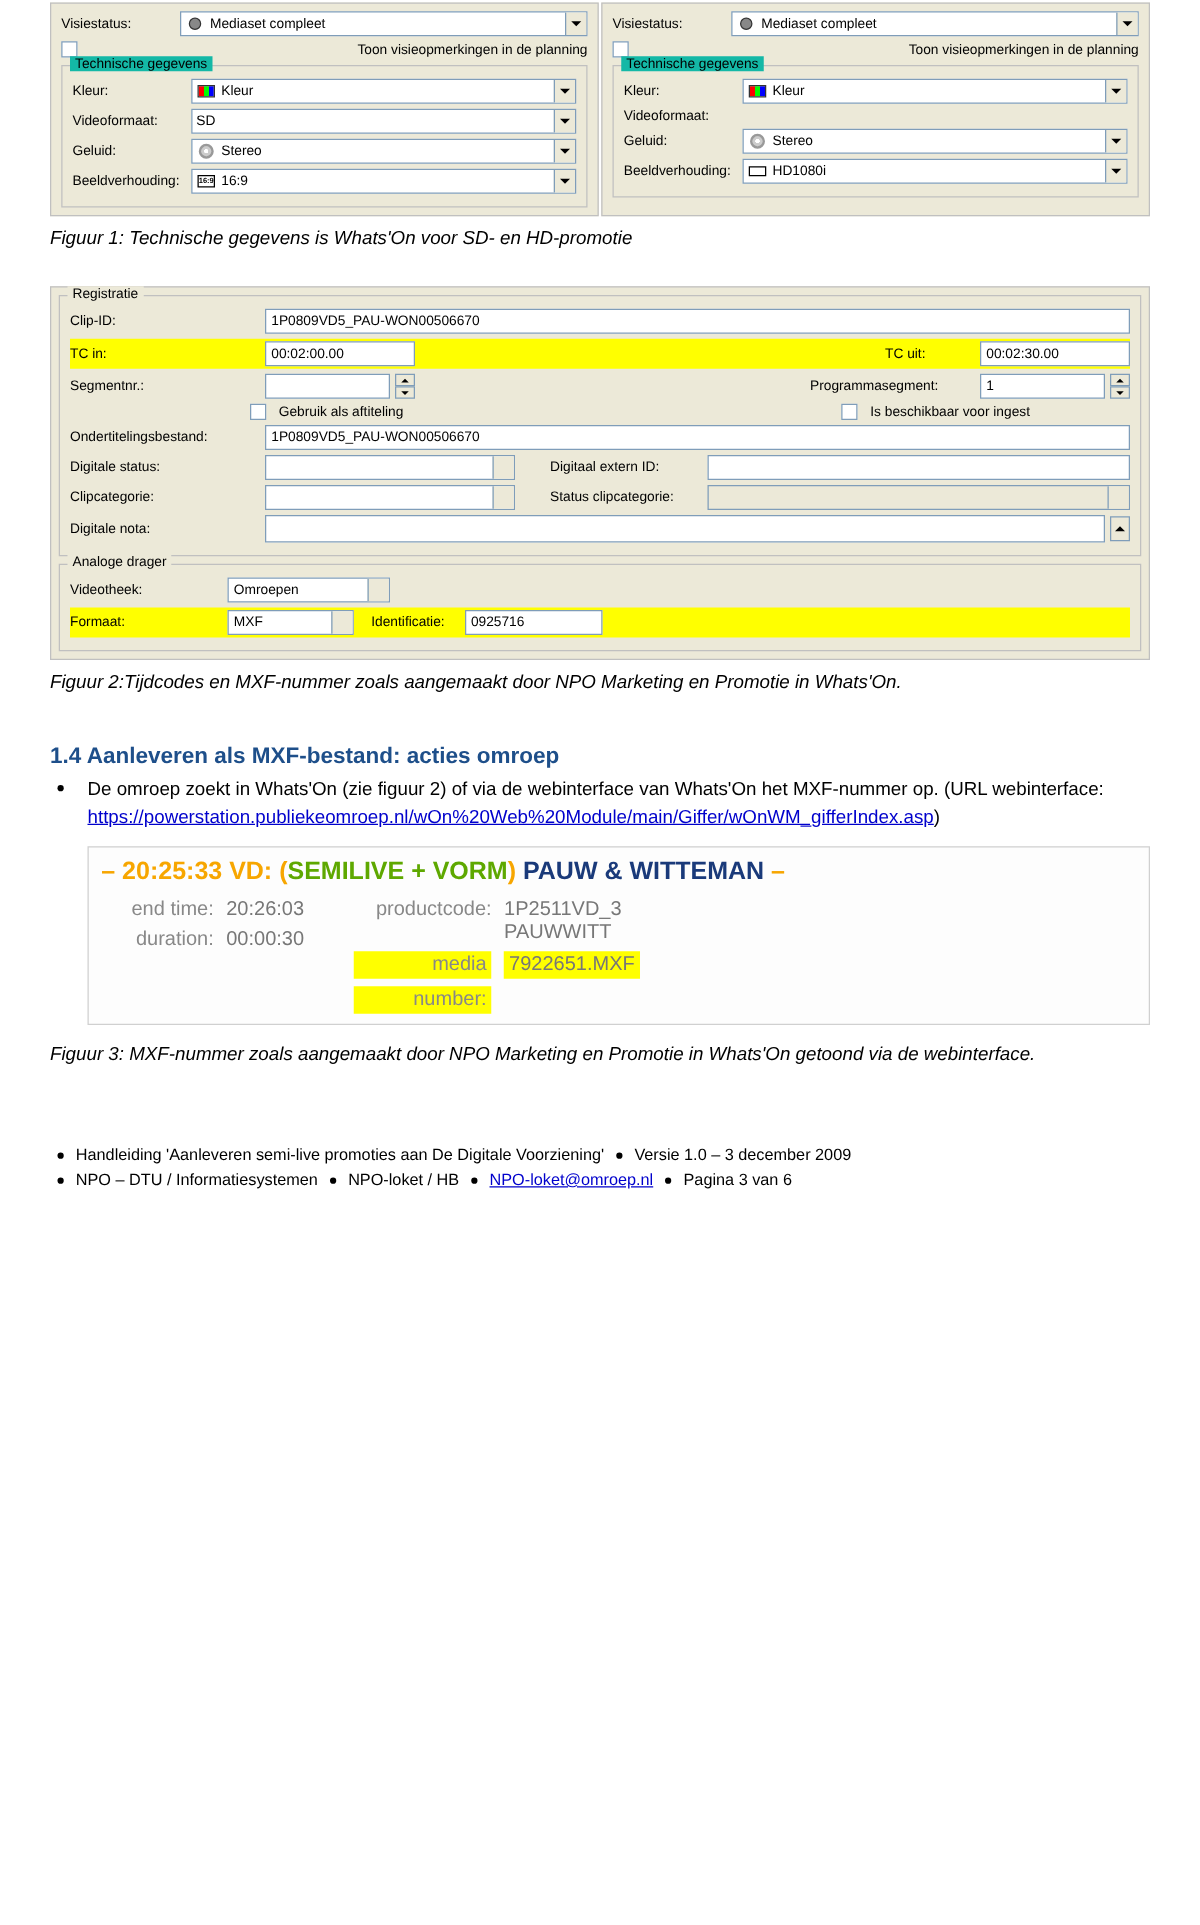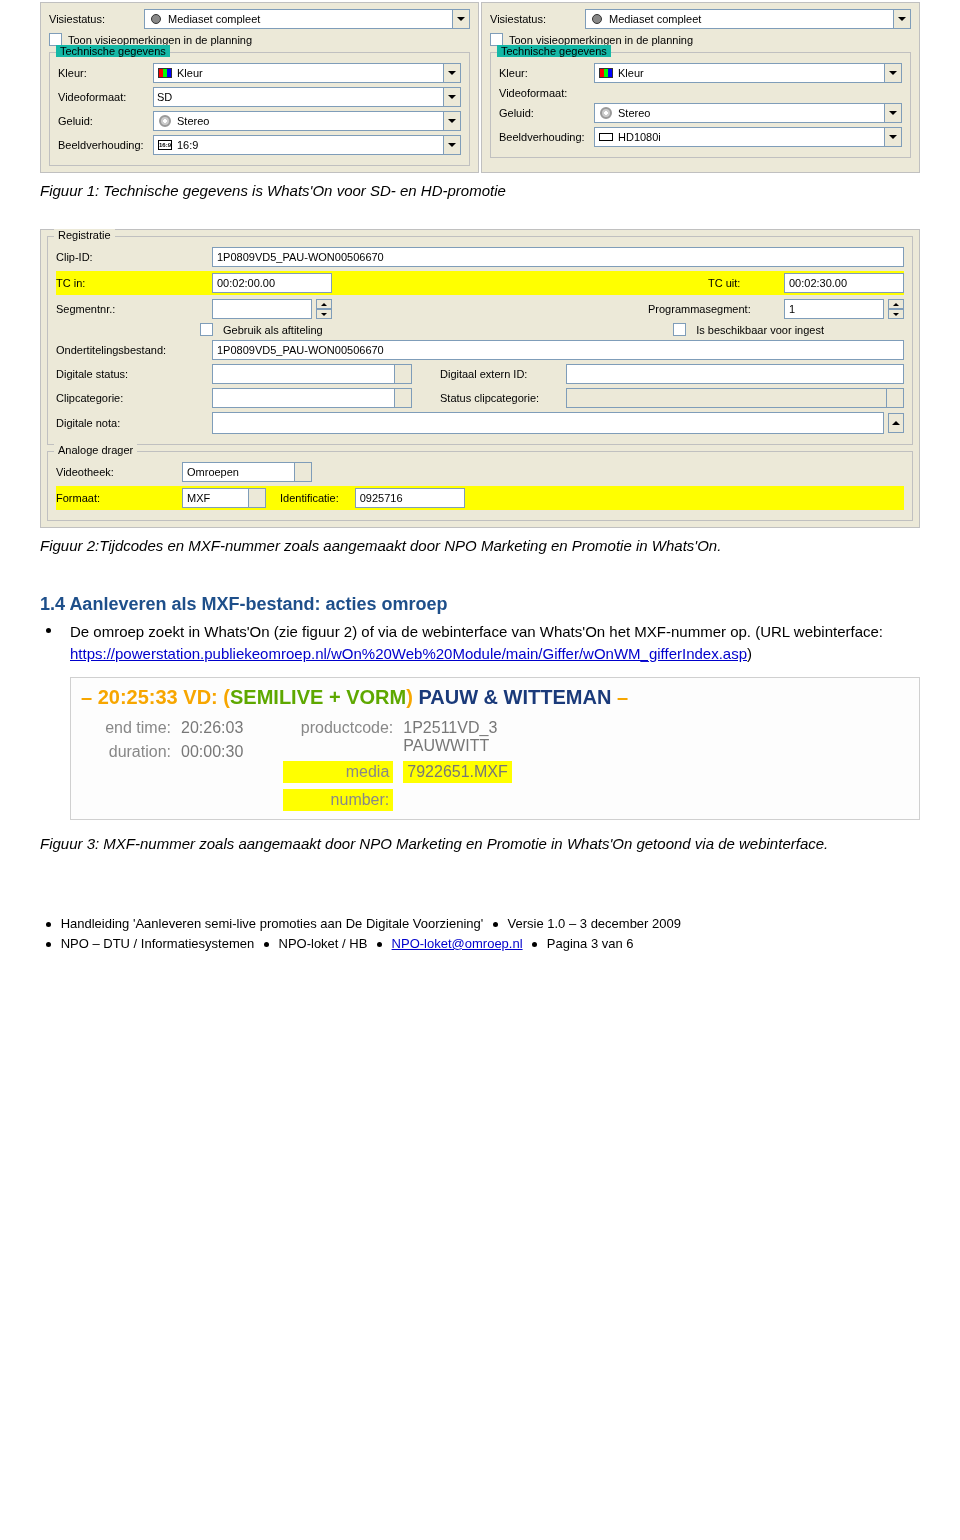--- a/index.html
+++ b/index.html
@@ -61,20 +61,21 @@
     border-left: 4px solid transparent;
     border-right: 4px solid transparent;
     border-top: 4px solid #000;
     z-index: 2;
   }
   .checkbox-row {
     display: flex;
     align-items: center;
     gap: 6px;
     margin-bottom: 6px;
+    justify-content: space-between;
   }
   .checkbox {
     width: 13px; height: 13px;
     background: #fff;
     border: 1px solid #7f9db9;
   }
   .groupbox {
     border: 1px solid #c0c0c0;
     padding: 10px 8px 6px 8px;
     position: relative;
@@ -445,21 +446,21 @@
     <span class="group-title">Analoge drager</span>
     <div class="reg-row">
       <label class="lab-s">Videotheek:</label>
       <div class="reg-input reg-select-drop" style="width:130px">
         <span>Omroepen</span>
         <span class="caret"></span>
       </div>
     </div>
     <div class="reg-row hl-row">
       <label class="lab-s">Formaat:</label>
-      <div class="reg-input reg-select-drop" style="width:84px">
+      <div class="reg-input reg-select-drop" style="width:101px">
         <span>MXF</span>
         <span class="caret"></span>
       </div>
       <label style="margin-left:10px">Identificatie:</label>
       <div class="reg-input" style="width:110px">
         <span>0925716</span>
       </div>
     </div>
   </div>
 </div>

